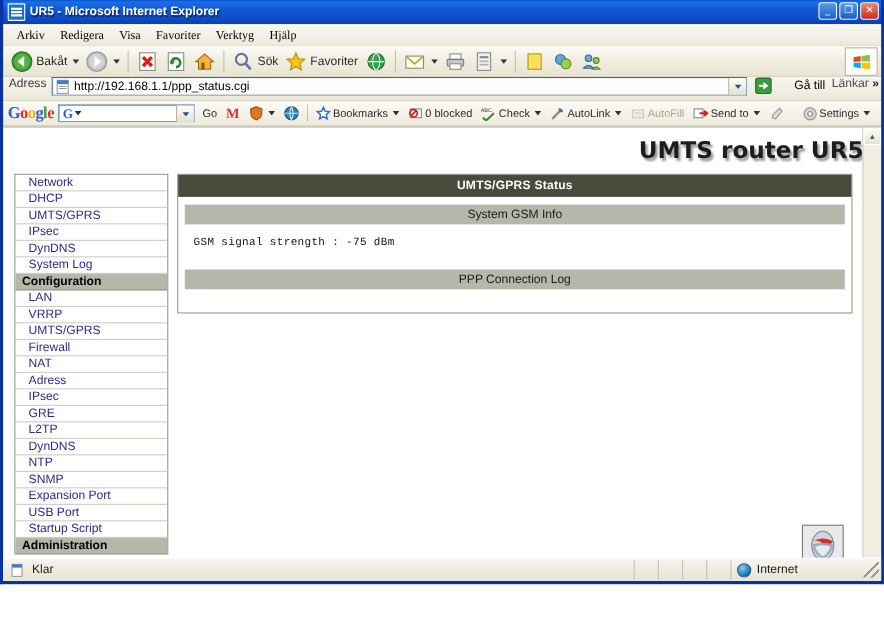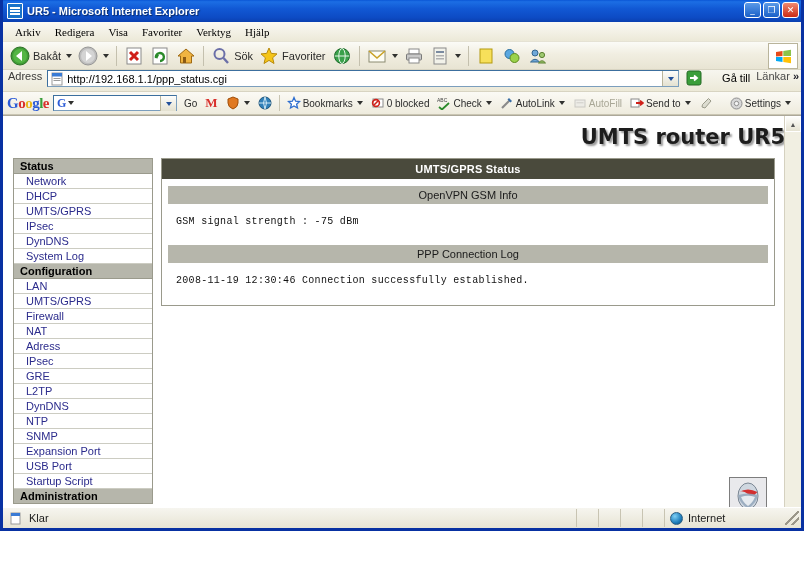--- a/index.html
+++ b/index.html
@@ -353,21 +353,21 @@
   }
 
   
   .main-panel {
     margin-left: 8px;
     flex: 1 1 auto;
     border: 1px solid #9a9a8c;
     background: #ffffff;
     box-sizing: border-box;
     margin-right: 10px;
-    height: 148px;
+    height: 127px;
     position: relative;
   }
   .panel-head {
     background: #4a4a3c;
     color: #ffffff;
     font-weight: bold;
     font-size: 11px;
     text-align: center;
     padding: 4px 0 4px 0;
     letter-spacing: .2px;
@@ -788,54 +788,53 @@
 
     <div class="viewport">
 
       <div class="page">
 
         <div class="page-title">UMTS router UR5</div>
 
         <div class="layout">
 
           <div class="sidebar">
-            <div class="nav-head">Status</div>
             <div class="nav-link">Network</div>
             <div class="nav-link">DHCP</div>
             <div class="nav-link">UMTS/GPRS</div>
             <div class="nav-link">IPsec</div>
             <div class="nav-link">DynDNS</div>
             <div class="nav-link">System Log</div>
             <div class="nav-head">Configuration</div>
             <div class="nav-link">LAN</div>
+            <div class="nav-link">VRRP</div>
             <div class="nav-link">UMTS/GPRS</div>
             <div class="nav-link">Firewall</div>
             <div class="nav-link">NAT</div>
             <div class="nav-link">Adress</div>
             <div class="nav-link">IPsec</div>
             <div class="nav-link">GRE</div>
             <div class="nav-link">L2TP</div>
             <div class="nav-link">DynDNS</div>
             <div class="nav-link">NTP</div>
             <div class="nav-link">SNMP</div>
             <div class="nav-link">Expansion Port</div>
             <div class="nav-link">USB Port</div>
             <div class="nav-link">Startup Script</div>
             <div class="nav-head">Administration</div>
 
           </div>
 
           <div class="main-panel">
             <div class="panel-head">UMTS/GPRS Status</div>
             <div class="panel-body">
-              <div class="sub-head">OpenVPN GSM Info</div>
+              <div class="sub-head">System GSM Info</div>
               <div class="mono-line">GSM signal strength : -75 dBm</div>
               <div class="gap"></div>
               <div class="sub-head">PPP Connection Log</div>
-              <div class="mono-line">2008-11-19 12:30:46 Connection successfully established.</div>
             </div>
           </div>
         </div>
 
         <div class="page-logo">
           <svg width="30" height="30" viewBox="0 0 30 30">
             <ellipse cx="15" cy="15" rx="10" ry="13" fill="#cfd7e0" stroke="#7b8794"></ellipse>
             <path d="M5.6 11 Q15 6 24.4 11 Q20 17 15 13 Q10 9 5.6 11 Z" fill="#d32f2f"></path>
             <path d="M5.4 14 Q15 11 24.6 14 Q24 22 15 27.5 Q6 22 5.4 14 Z" fill="#93a7bb" opacity=".85"></path>
             <path d="M8 16 Q15 13.5 22 16 Q19.5 22 15 25 Q10.5 22 8 16 Z" fill="#ffffff" opacity=".75"></path>

